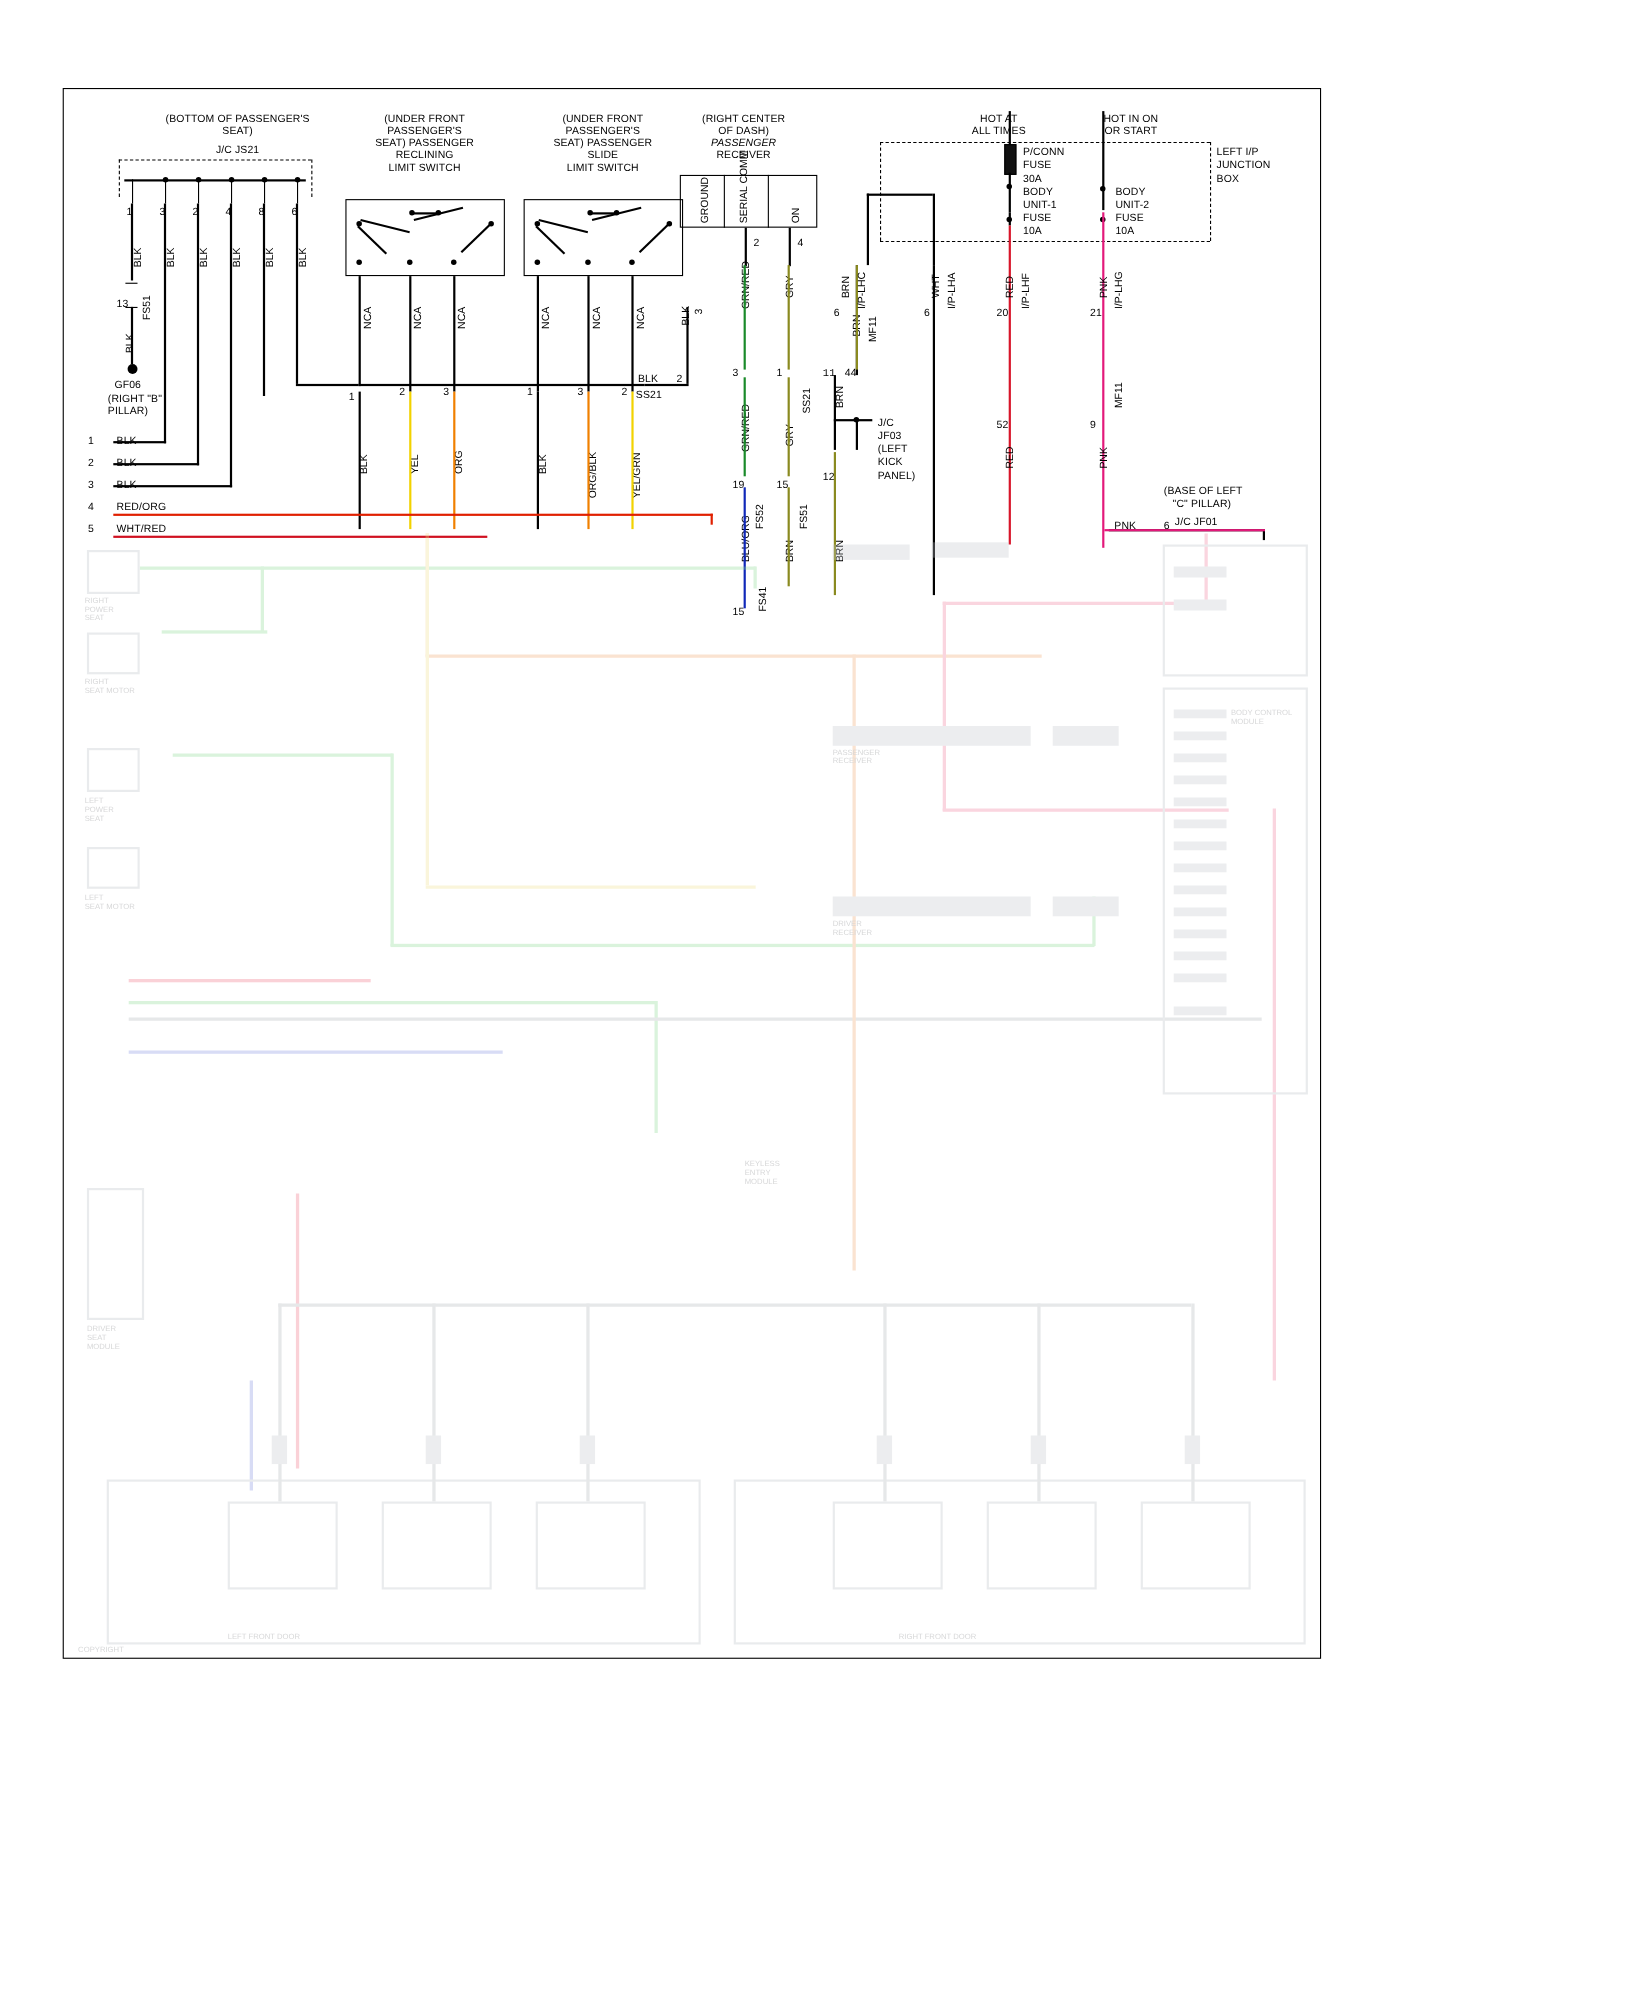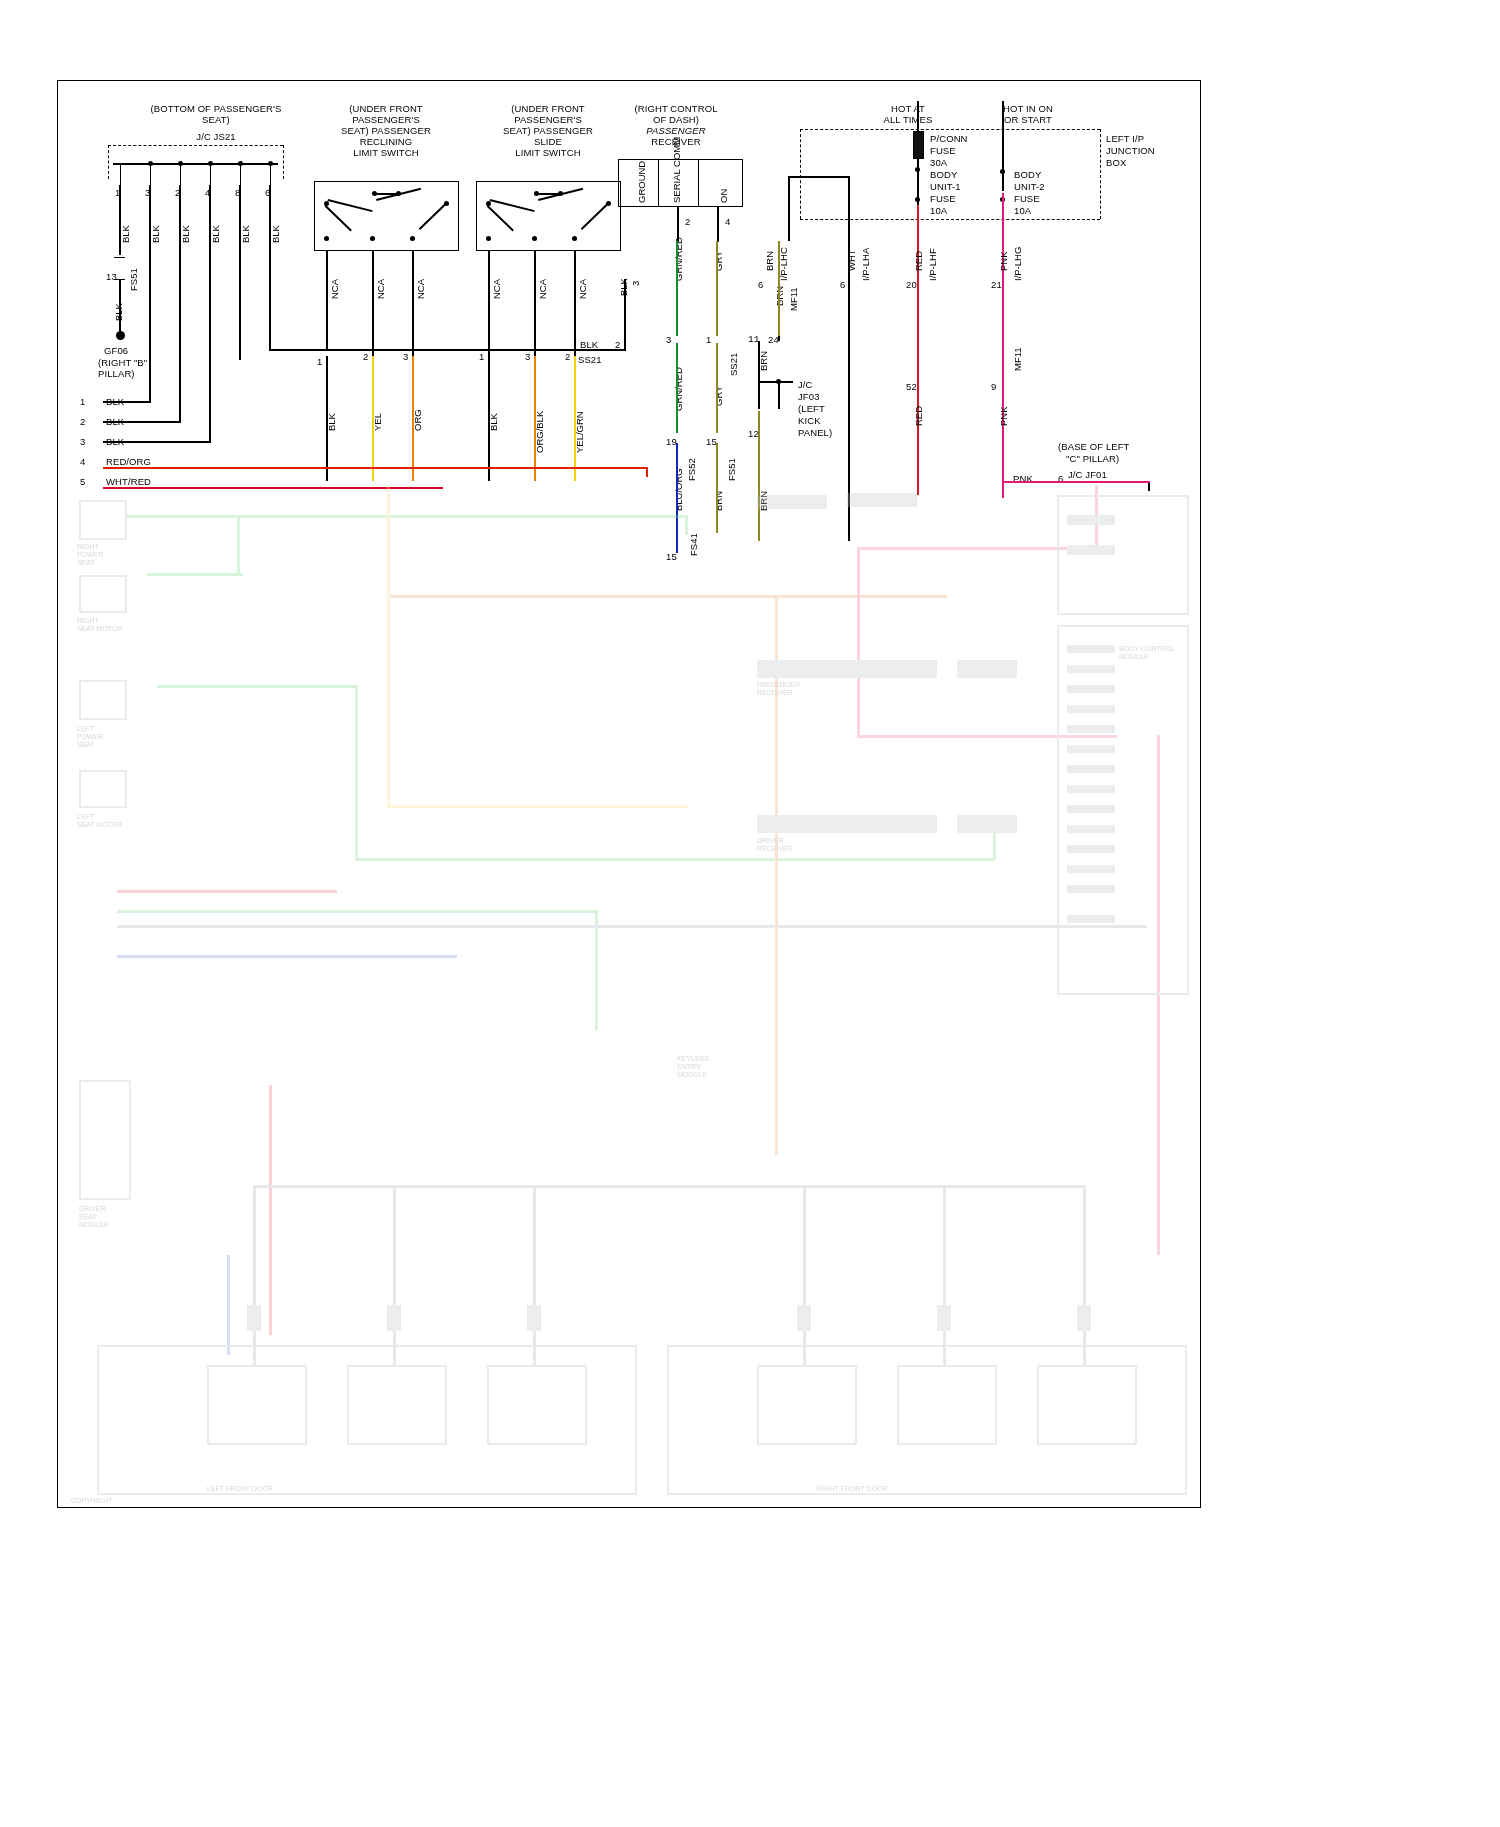--- a/index.html
+++ b/index.html
@@ -293,21 +293,21 @@
     <div class="ln v2" style="left:181px; top:279px; height:0px;"></div>
 
     <div class="lbl" style="left:522px; top:258px;">BLK</div>
     <div class="lbl" style="left:557px; top:258px;">2</div>
     <div class="lbl" style="left:520px; top:273px;">SS21</div>
     <div class="ln h2" style="left:528px; top:268px; width:40px;"></div>
     <div class="ln v2" style="left:566px; top:198px; height:70px;"></div>
     <div class="vert" style="left:560px; top:215px;">BLK</div>
     <div class="vert" style="left:572px; top:205px;">3</div>
 
-    <div class="lbl ctr" style="left:548px; top:22px; width:140px;">(RIGHT CONTROL</div>
+    <div class="lbl ctr" style="left:548px; top:22px; width:140px;">(RIGHT CENTER</div>
     <div class="lbl ctr" style="left:548px; top:33px; width:140px;">OF DASH)</div>
     <div class="lbl ctr" style="left:548px; top:44px; width:140px;font-style:italic;">PASSENGER</div>
     <div class="lbl ctr" style="left:548px; top:55px; width:140px;">RECEIVER</div>
 
     <div class="box" style="left:560px; top:78px; width:125px; height:48px;"></div>
     <div class="ln v" style="left:600px; top:78px; height:48px;"></div>
     <div class="ln v" style="left:640px; top:78px; height:48px;"></div>
 
     <div class="vert" style="left:578px; top:122px;">GROUND</div>
     <div class="vert" style="left:613px; top:122px;">SERIAL COMM</div>
@@ -360,21 +360,21 @@
     <div class="ln v2" style="left:700px; top:300px; height:28px;"></div>
 
     <div class="lbl" style="left:690px; top:253px;font-family:Liberation Mono, monospace;">11</div>
     <div class="vert" style="left:700px; top:290px;">BRN</div>
     <div class="lbl" style="left:690px; top:347px;">12</div>
     <div class="vert" style="left:700px; top:430px;">BRN</div>
 
     <div class="w v olive" style="left:700px; top:330px; height:130px;"></div>
 
     <div class="ln v2" style="left:720px; top:160px; height:100px;"></div>
-    <div class="lbl" style="left:710px; top:253px;">24</div>
+    <div class="lbl" style="left:710px; top:253px;">44</div>
     <div class="vert" style="left:716px; top:225px;">BRN</div>
     <div class="vert" style="left:730px; top:230px;">MF11</div>
     <div class="w v olive" style="left:720px; top:160px; height:95px;"></div>
 
     <div class="lbl ctr" style="left:790px; top:22px; width:120px;">HOT AT</div>
     <div class="lbl ctr" style="left:790px; top:33px; width:120px;">ALL TIMES</div>
     <div class="lbl ctr" style="left:910px; top:22px; width:120px;">HOT IN ON</div>
     <div class="lbl ctr" style="left:910px; top:33px; width:120px;">OR START</div>
 
     <div class="dash-h" style="left:742px; top:48px; width:300px;"></div>

